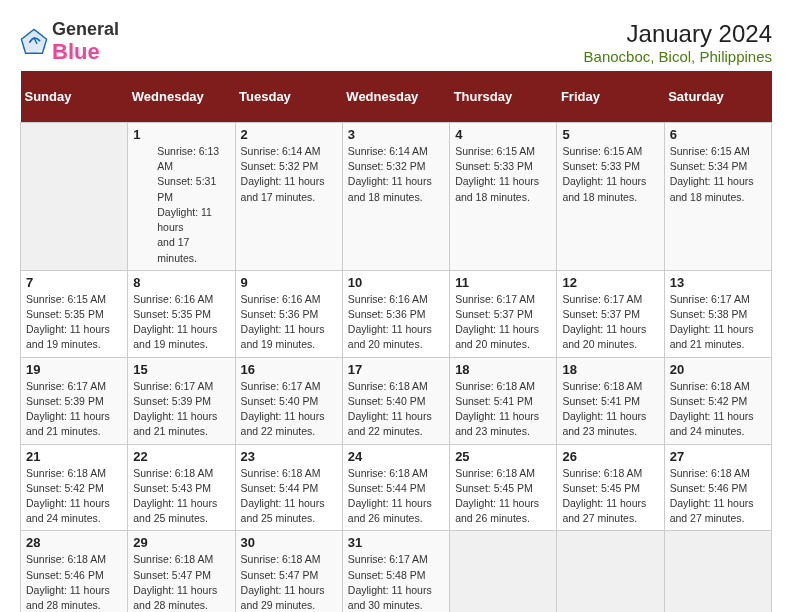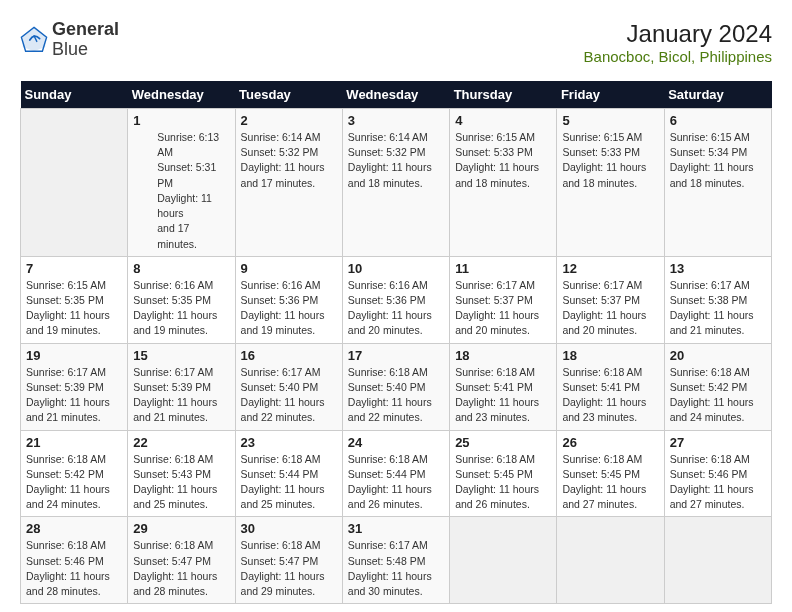--- a/index.html
+++ b/index.html
@@ -7,41 +7,41 @@
       font-family: Arial, sans-serif;
       background: #fff;
       width: 792px;
       min-height: 612px;
       padding: 20px;
     }
     .header {
       display: flex;
       align-items: flex-start;
       justify-content: space-between;
-      margin-bottom: 16px;
+      margin-bottom: 6px;
     }
     .logo {
       display: flex;
       align-items: center;
       gap: 4px;
     }
     .logo-text {
       display: flex;
       flex-direction: column;
       line-height: 1.1;
     }
     .logo-general {
       font-size: 18px;
       font-weight: bold;
       color: #333;
     }
     .logo-blue {
-      font-size: 18px;
-      font-weight: normal;
-      color: #404040;
+      font-size: 22px;
+      font-weight: bold;
+      color: #ec4899;
     }
     .logo-icon {
       width: 28px;
       height: 28px;
     }
     .title-block {
       text-align: right;
     }
     .cal-title {
       font-size: 24px;
@@ -51,23 +51,23 @@
     .cal-subtitle {
       font-size: 15px;
       color: #4d7c0f;
     }
     table {
       width: 100%;
       border-collapse: collapse;
       font-size: 11px;
     }
     thead th {
-      background: #0f172a;
+      background: #7f1d1d;
       color: #fff;
-      padding: 6px 4px;
+      padding: 18px 4px;
       text-align: left;
       font-size: 13px;
       font-weight: bold;
       margin-left: 12px;
     }
     tbody td {
       border: 1px solid #ccc;
       vertical-align: top;
       padding: 4px 5px;
       width: calc(100% / 7);

